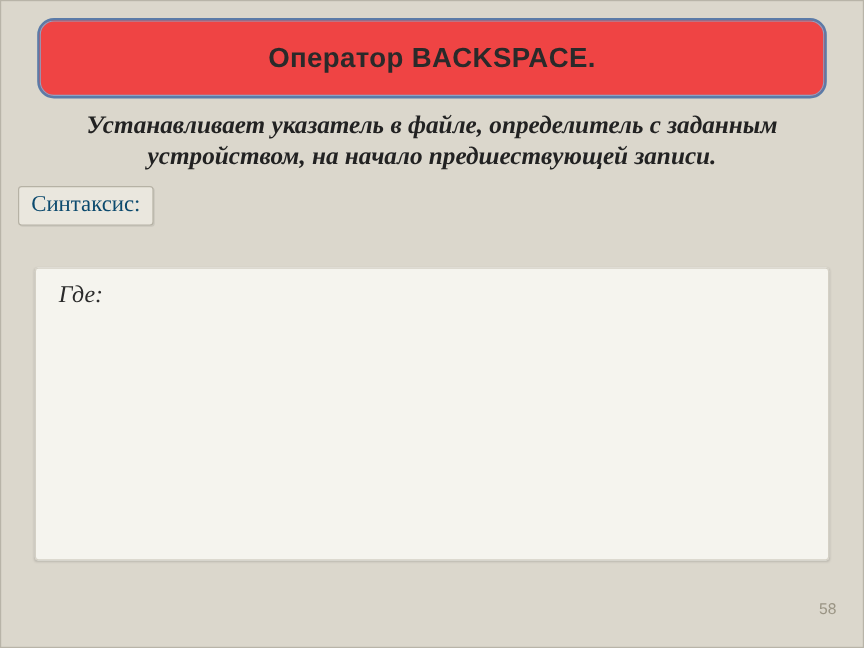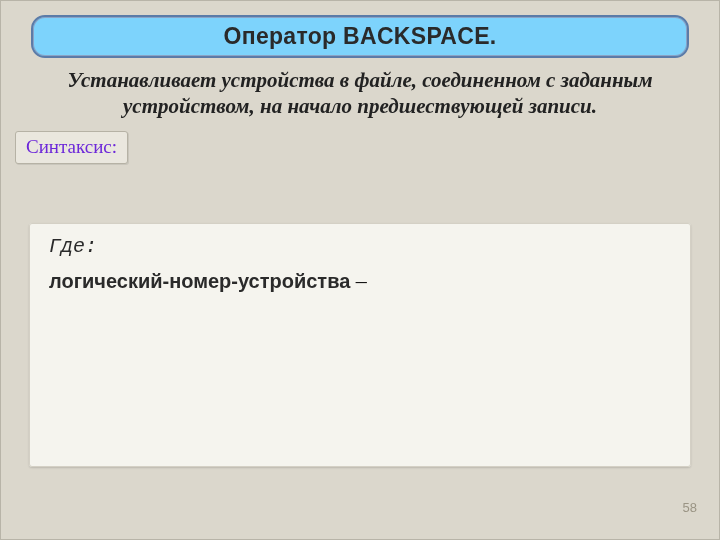--- a/index.html
+++ b/index.html
@@ -9,24 +9,24 @@
     font-family: Verdana, Geneva, sans-serif;
     position: relative;
     overflow: hidden;
   }
   .slide {
     position: absolute; inset: 0;
     border: 1px solid #b8b4a8;
   }
   .title-box {
     margin: 14px 30px 10px 30px;
-    background: #7dd3fc;
+    background: #ef4444;
     border: 2px solid #5b7ba8;
     border-radius: 14px;
-    padding: 6px 16px;
+    padding: 18px 16px;
     text-align: center;
     box-shadow: inset 0 0 0 1px #8aa3c6;
   }
   .title-box h1 {
     font-family: Verdana, sans-serif;
     font-weight: bold;
     font-size: 23px;
     color: #2a2a2a;
     letter-spacing: 0.3px;
   }
@@ -42,40 +42,40 @@
   }
   .syntax-label {
     display: inline-block;
     margin: 0 0 0 14px;
     background: #eae7de;
     border: 1px solid #b6b2a5;
     border-radius: 3px;
     padding: 4px 10px 5px 10px;
     font-family: "Times New Roman", Times, serif;
     font-size: 19px;
-    color: #6d28d9;
+    color: #0c4a6e;
     box-shadow: 1px 1px 0 rgba(0,0,0,0.08);
   }
   .content {
     position: absolute;
     left: 28px; right: 28px; top: 222px; bottom: 72px;
     background: #f5f4ee;
     border-radius: 3px;
     box-shadow: 0 1px 2px rgba(0,0,0,0.15), inset 0 0 0 1px #d4d0c5;
     padding: 12px 20px 14px 20px;
   }
   .syntax-line {
     font-family: Verdana, sans-serif;
     font-weight: bold;
     font-size: 20px;
     color: #2a2a2a;
     margin: 2px 0 10px 8px;
   }
   .where {
-    font-family: Liberation Mono, monospace;
+    font-family: Liberation Serif, serif;
     font-style: italic;
     font-size: 20px;
     color: #2a2a2a;
     margin: 0 0 10px 0;
   }
   .param-name {
     font-family: Verdana, sans-serif;
     font-weight: bold;
     font-size: 20px;
     color: #2a2a2a;
@@ -115,26 +115,23 @@
 </style>
 </head>
 <body>
 
 <div class="slide">
 
   <div class="title-box">
     <h1>Оператор BACKSPACE.</h1>
   </div>
 
-  <p class="description">Устанавливает устройства в файле, соединенном с заданным устройством, на начало предшествующей записи.</p>
+  <p class="description">Устанавливает указатель в файле, определитель с заданным устройством, на начало предшествующей записи.</p>
 
   <span class="syntax-label">Синтаксис:</span>
 
   <div class="content">
     <p class="where">Где:</p>
-    <div>
-      <span class="param-name">логический-номер-устройства</span><span class="dash"> –</span>
-    </div>
   </div>
 
   <div class="page-num">58</div>
 
 </div>
 
 </body></html>

